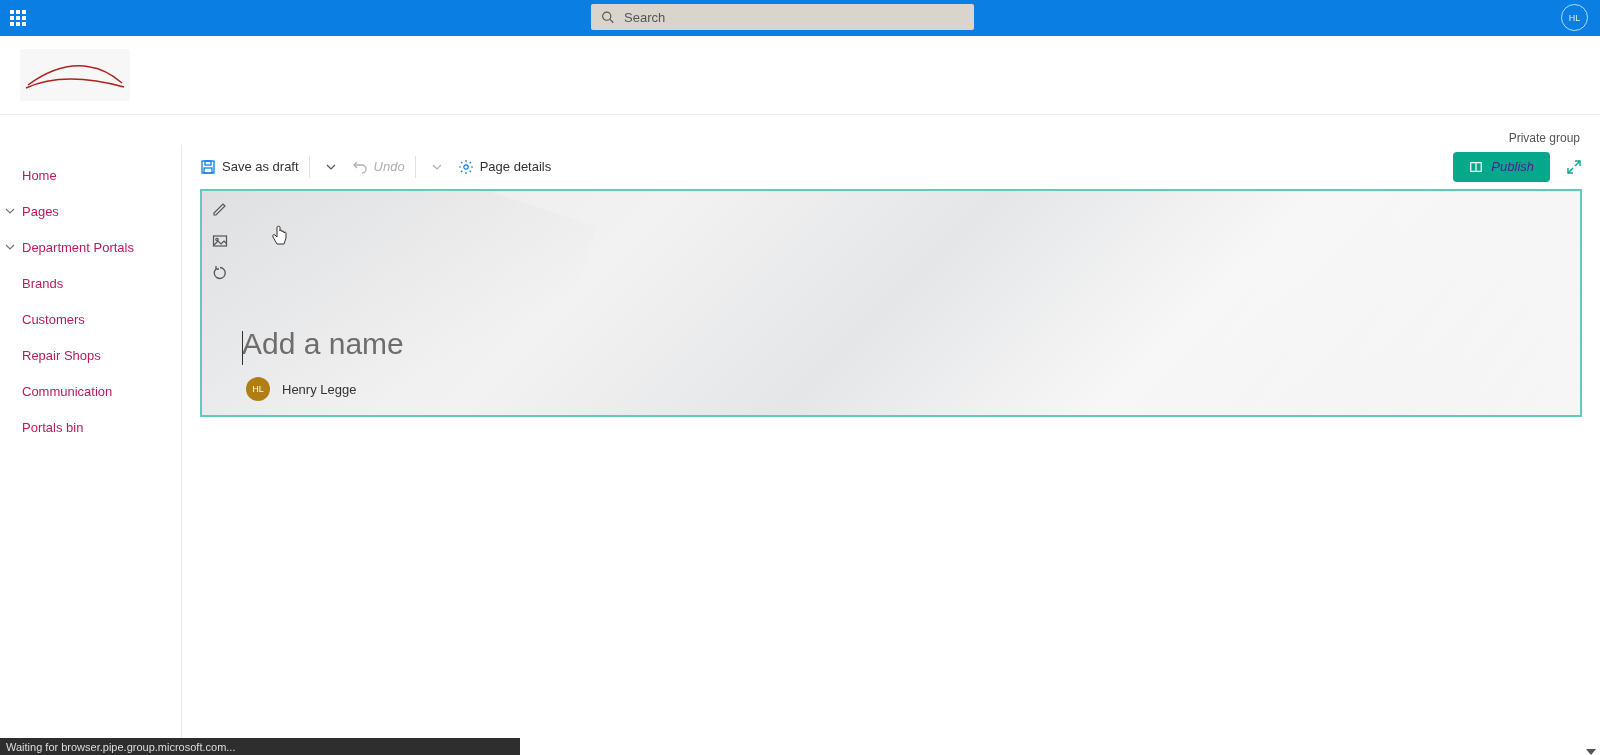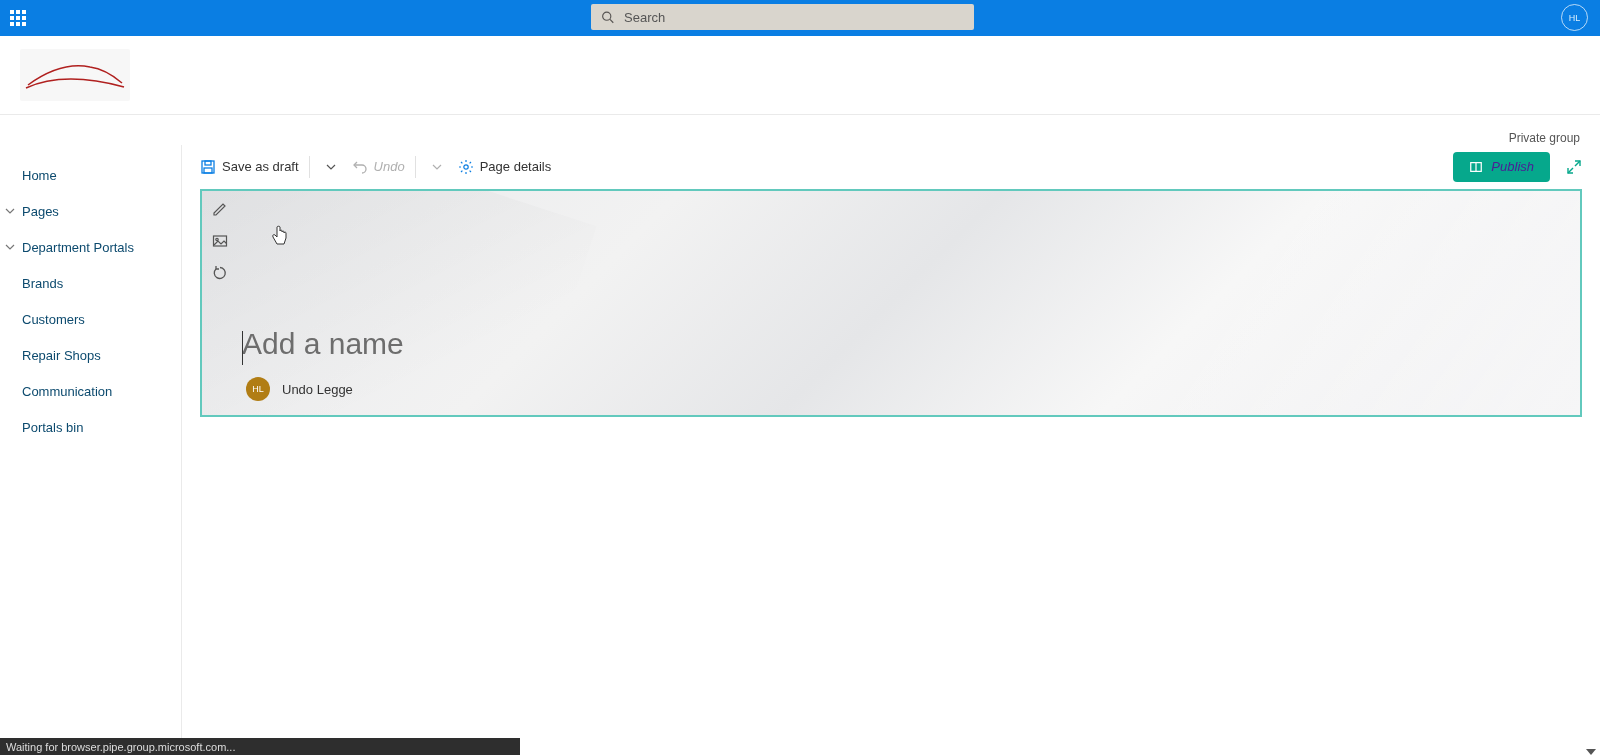--- a/index.html
+++ b/index.html
@@ -46,21 +46,21 @@
   .group-line {
     height: 30px; display: flex; justify-content: flex-end; align-items: flex-end; padding: 0 20px 0 0;
     font-size: 12px; color: #555;
   }
 
   
   .main-area { display: flex; height: calc(755px - 36px - 79px - 30px); position: relative; }
 
   
   .left-nav {
-    width: 182px; border-right: 1px solid #eaeaea; padding-top: 12px; font-size: 13px; color: #0c4a6e;
+    width: 182px; border-right: 1px solid #eaeaea; padding-top: 12px; font-size: 13px; color: #be185d;
   }
   .nav-item {
     height: 36px; display: flex; align-items: center; padding-left: 22px; cursor: pointer; position: relative;
   }
   .nav-item.expandable { padding-left: 22px; }
   .nav-chevron {
     position: absolute; left: 4px; top: 50%; transform: translateY(-50%); width: 12px; height: 12px;
   }
   .nav-chevron svg { width: 12px; height: 12px; stroke: #777; fill: none; }
 
@@ -306,21 +306,21 @@
             </svg>
         </div>
 
         <div class="title-input-wrap">
           <div class="title-caret"></div>
           <input class="title-input" type="text" placeholder="Add a name" style="">
         </div>
 
         <div class="author-row">
           <div class="author-avatar">HL</div>
-          <div class="author-name">Undo Legge</div>
+          <div class="author-name">Henry Legge</div>
         </div>
 
       </div>
     </div>
 
   </div>
 
   <div class="right-scroll-caret">
     <svg viewBox="0 0 10 10">
         <polygon points="0,2 10,2 5,8"></polygon>

